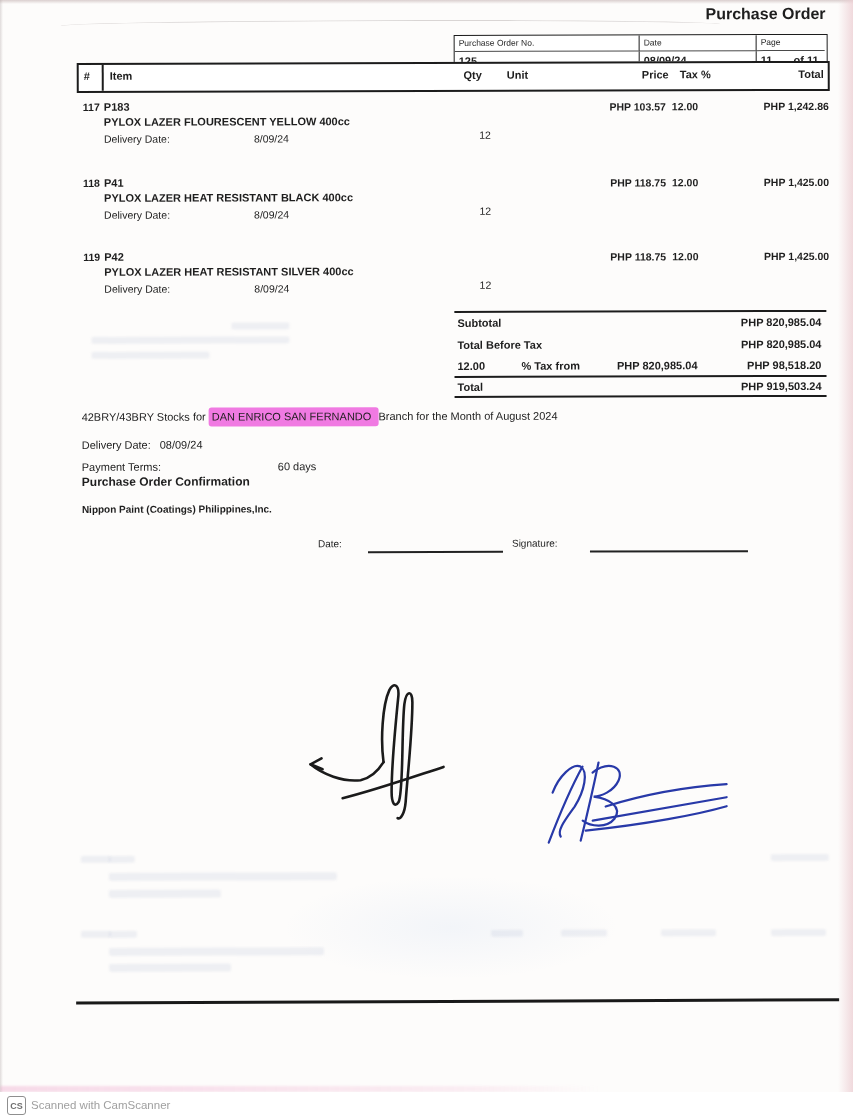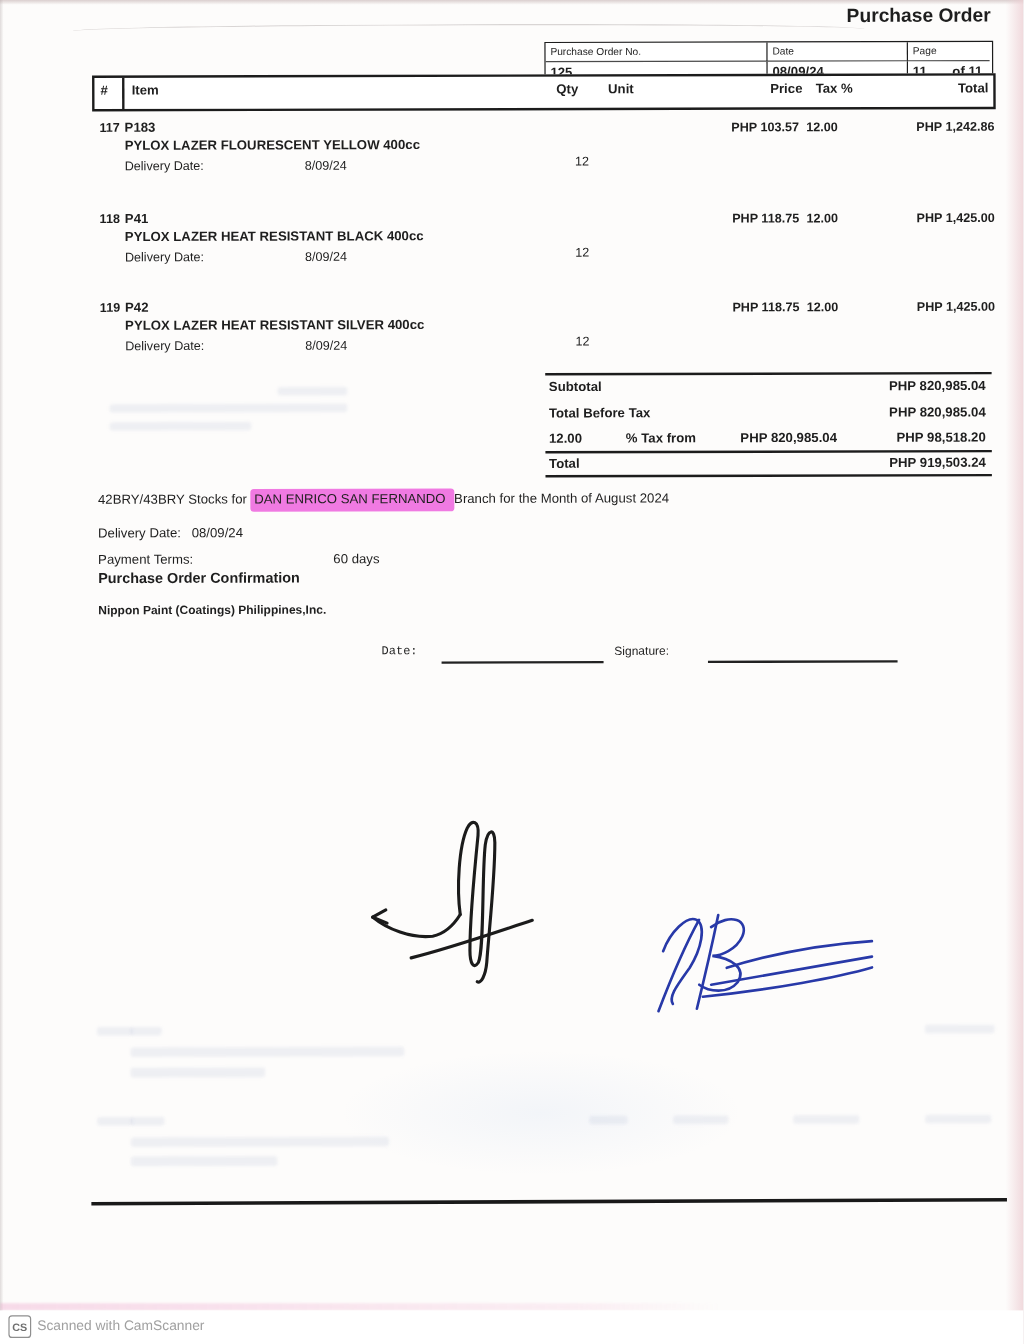--- a/index.html
+++ b/index.html
@@ -151,21 +151,21 @@
     <div class="abs note" style="left:82px;top:410px;">
       <span>42BRY/43BRY Stocks for </span><span class="hl">DAN ENRICO SAN FERNANDO </span><span>Branch for the Month of August 2024</span>
     </div>
     <span class="abs note" style="left:82px;top:438px;">Delivery Date:</span>
     <span class="abs note" style="left:160px;top:438px;">08/09/24</span>
     <span class="abs note" style="left:82px;top:460px;text-align:center;">Payment Terms:</span>
     <span class="abs note" style="left:278px;top:460px;">60 days</span>
     <span class="abs bold-md" style="left:82px;top:474px;">Purchase Order Confirmation</span>
     <span class="abs bold-sm" style="left:82px;top:503px;">Nippon Paint (Coatings) Philippines,Inc.</span>
 
-    <span class="abs sig-label" style="left:318px;top:538px;font-family:Liberation Mono, monospace;">Date:</span>
+    <span class="abs sig-label" style="left:318px;top:538px;">Date:</span>
     <div class="abs sig-line" style="left:368px;top:551px;width:135px;"></div>
     <span class="abs sig-label" style="left:512px;top:538px;">Signature:</span>
     <div class="abs sig-line" style="left:590px;top:551px;width:158px;"></div>
 
     <svg class="abs sig-black" style="left:280px;top:670px;" width="180" height="150" viewBox="0 0 180 150">
       <path d="M30,94 C42,104 62,112 80,110 C90,108 98,100 103,92"></path>
       <path d="M30,94 L41,88 M30,94 L42,99"></path>
       <path d="M103,92 C100,70 102,35 109,20 C113,12 119,14 118,26 C115,55 111,100 111,122 C111,133 114,138 118,132 C123,122 121,60 124,34 C126,20 132,20 132,32 C132,62 127,105 125,132 C124,143 120,150 117,148"></path>
       <path d="M62,128 C95,120 135,106 163,97"></path>
     </svg>

